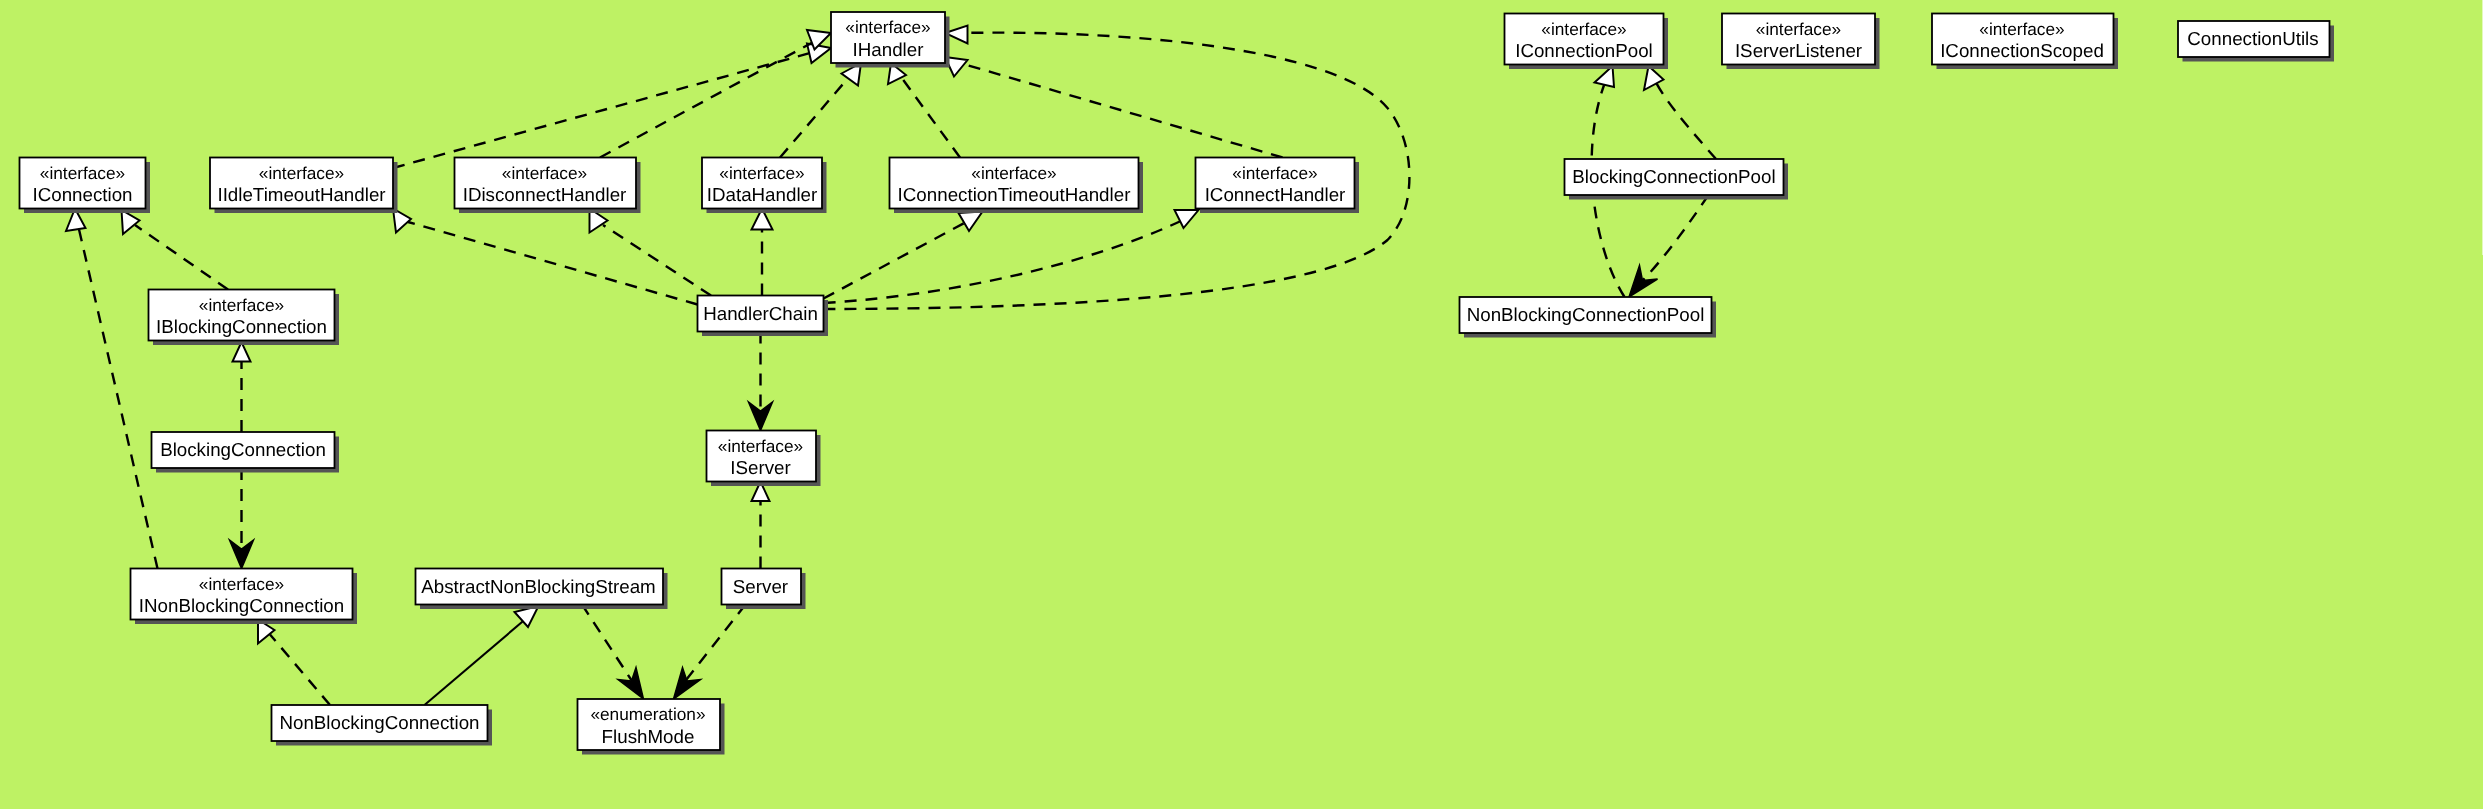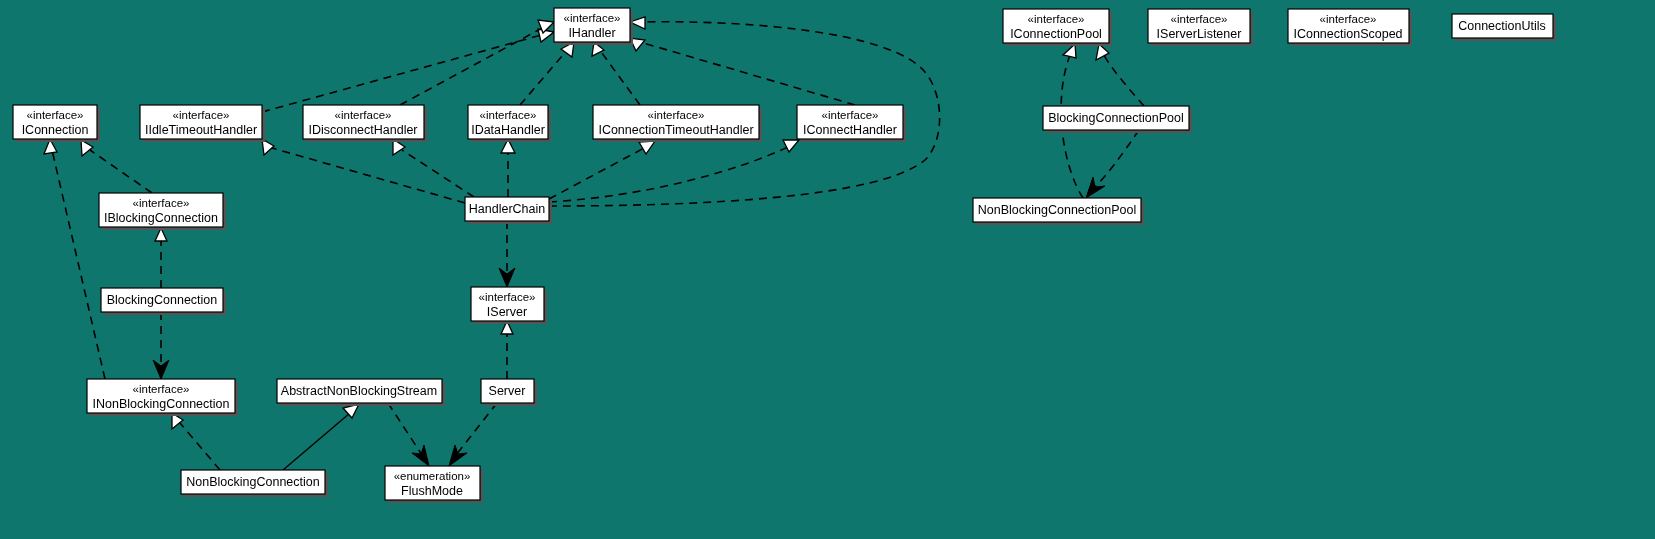--- a/index.html
+++ b/index.html
@@ -10,21 +10,21 @@
   body {
     width: 1655px;
     height: 539px;
     font-family: "Liberation Sans", sans-serif;
     overflow: hidden;
   }
   #diagram-root {
     position: relative;
     width: 1655px;
     height: 539px;
-    background: #0f766e;
+    background: #bef264;
   }
   svg#uml-canvas {
     position: absolute;
     left: 0;
     top: 0;
     width: 1655px;
     height: 539px;
     display: block;
   }
   .uml-box-rect {

